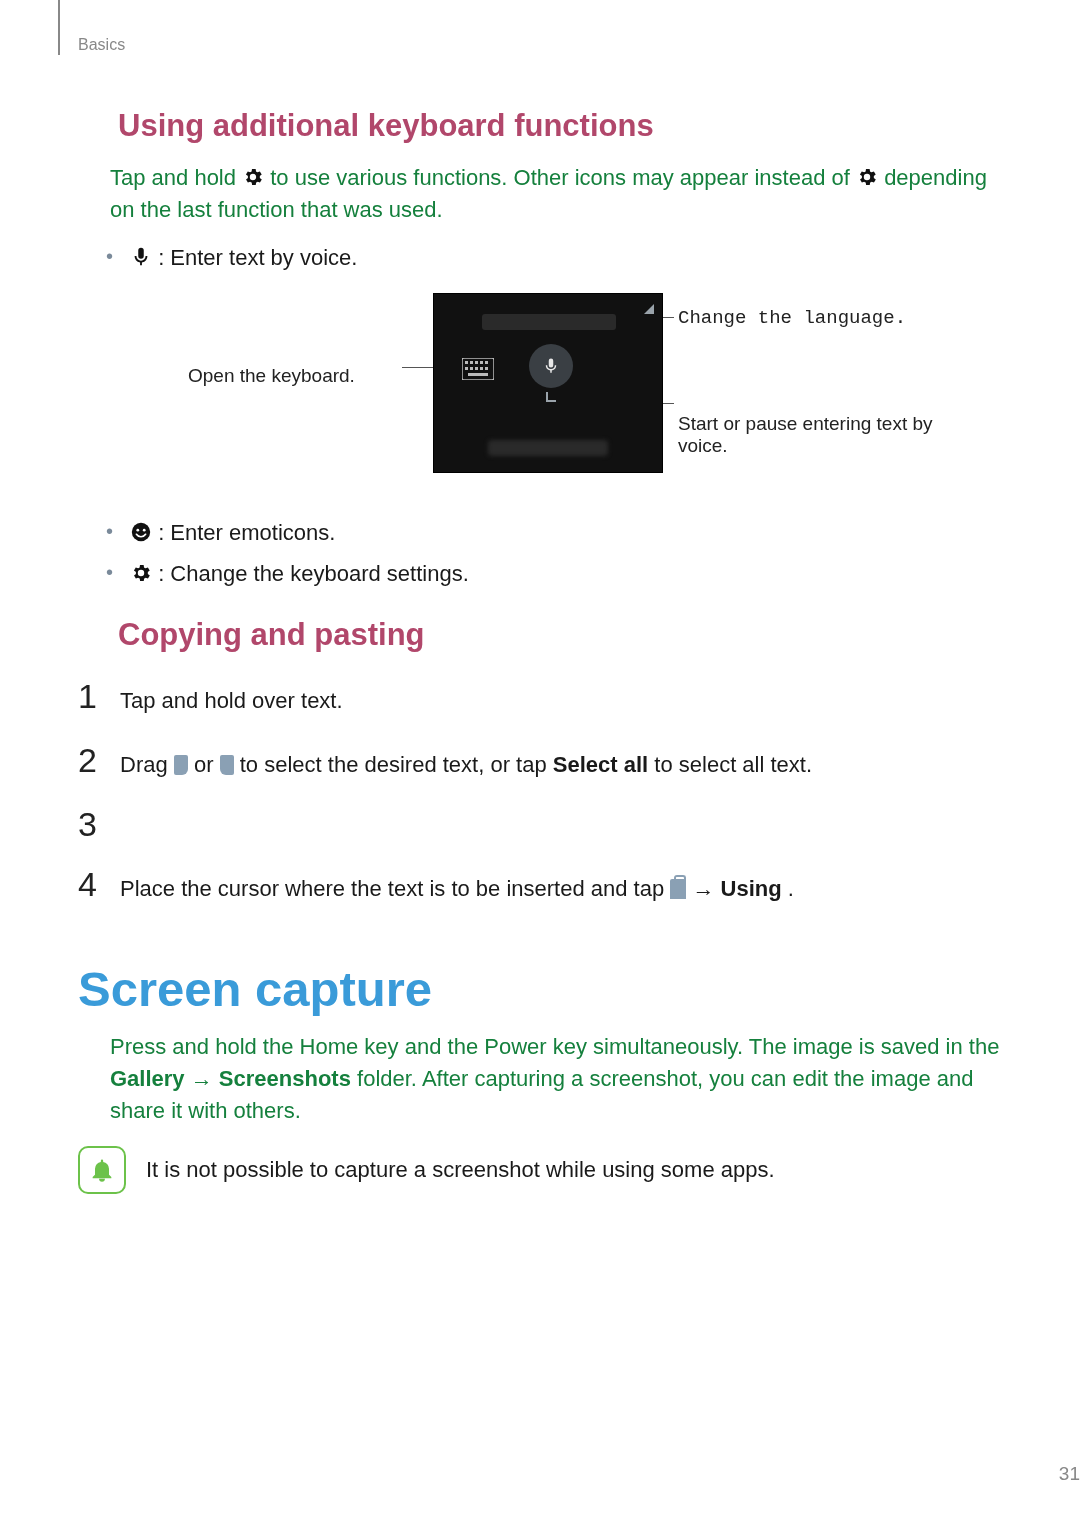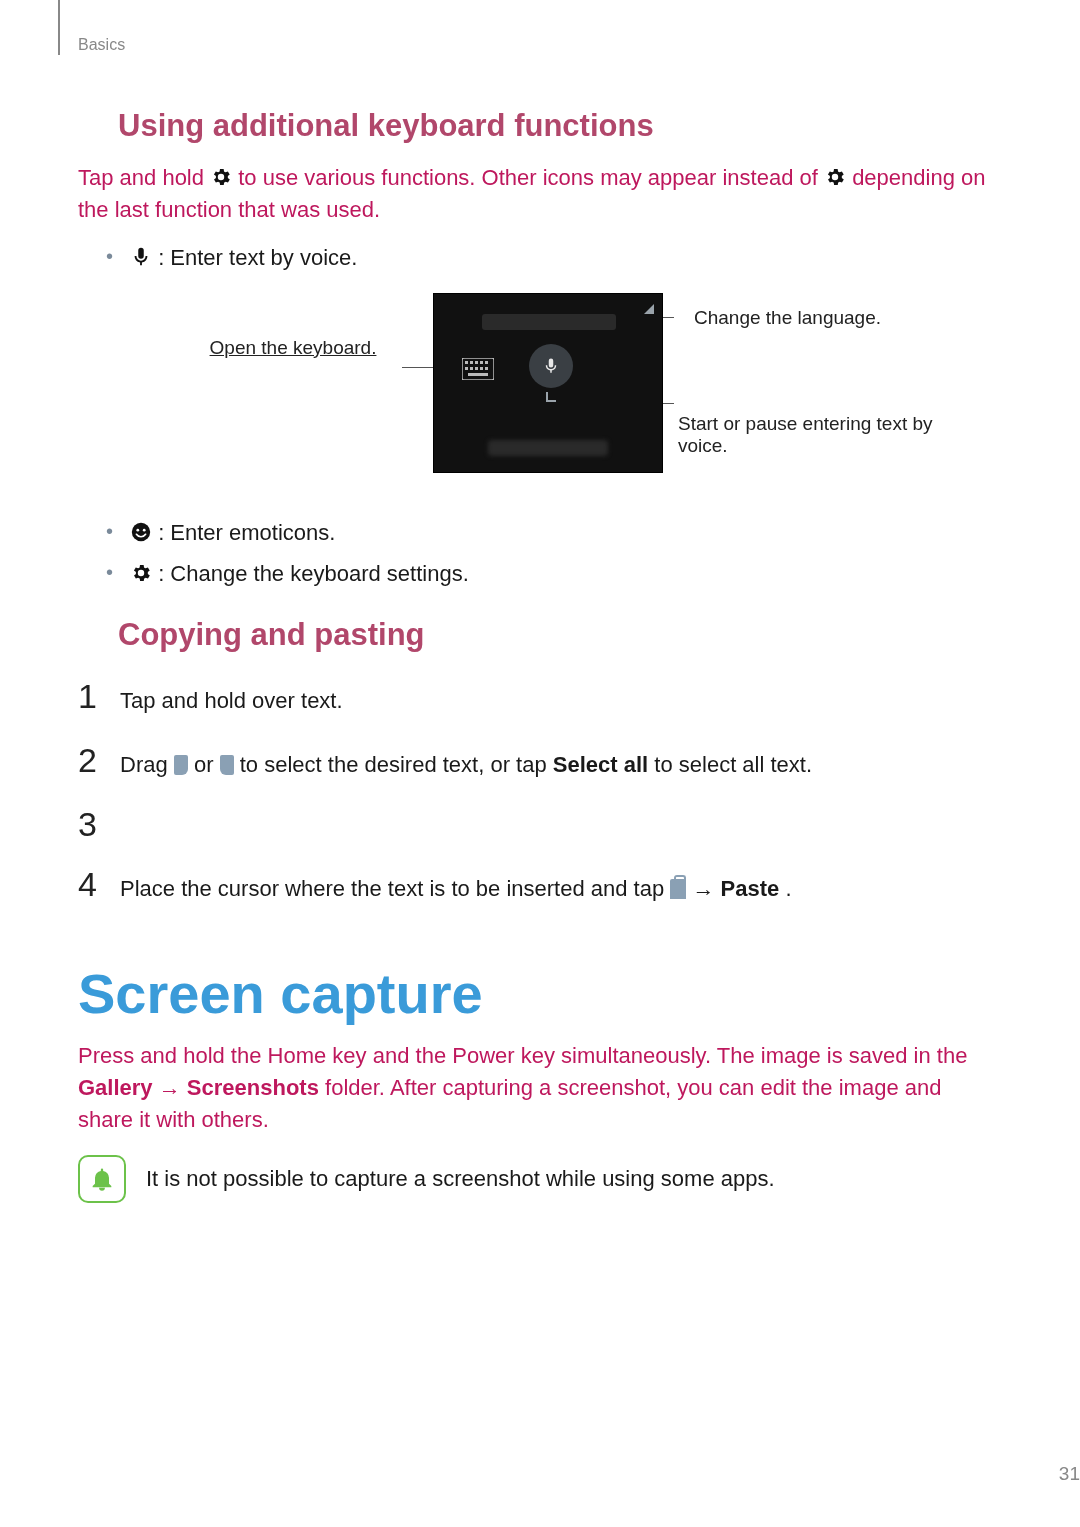--- a/index.html
+++ b/index.html
@@ -35,22 +35,23 @@
   h2.subhead {
     font-size: 31px;
     font-weight: 700;
     color: #b1476b;
     margin-bottom: 18px;
     margin-left: 40px;
   }
   p.body {
     font-size: 22px;
     line-height: 1.45;
-    color: #be185d;
+    color: #15803d;
     margin-bottom: 14px;
+    margin-left: 32px;
   }
   .icon-inline {
     display: inline-block;
     vertical-align: -3px;
     width: 22px;
     height: 22px;
   }
   .bullet-list { margin: 10px 0 18px 28px; }
   .bullet-item {
     font-size: 22px;
@@ -153,21 +154,21 @@
     width: 28px;
     line-height: 1;
   }
   .num-text {
     font-size: 22px;
     line-height: 1.4;
     flex: 1;
   }
   .bold { font-weight: 700; }
   h1.screen {
-    font-size: 56px;
+    font-size: 49px;
     font-weight: 700;
     color: #3a9bd9;
     margin-top: 56px;
     margin-bottom: 14px;
   }
   .note-row {
     display: flex;
     align-items: flex-start;
     gap: 20px;
     margin-top: 20px;
@@ -248,24 +249,24 @@
       <span class="icon-inline">
         <svg viewBox="0 0 24 24">
             <path fill="#111" d="M12 14a3 3 0 0 0 3-3V5a3 3 0 0 0-6 0v6a3 3 0 0 0 3 3Zm5-3a5 5 0 0 1-10 0H5a7 7 0 0 0 6 6.9V21h2v-3.1A7 7 0 0 0 19 11Z"></path>
           </svg>
       </span>
       <span> : Enter text by voice.</span>
     </div>
   </div>
 
   <div class="diagram">
-    <div class="dia-label" style="left:70px; top:44px; text-align:center; width:210px;text-decoration:underline;">Open the keyboard.</div>
+    <div class="dia-label" style="left:70px; top:72px; text-align:left; width:210px;">Open the keyboard.</div>
     <div class="lead-line" style="left:284px; top:74px; width:50px;"></div>
 
-    <div class="dia-label" style="left:576px; top:14px;">Change the language.</div>
+    <div class="dia-label" style="left:560px; top:14px;font-family:Liberation Mono, monospace;">Change the language.</div>
     <div class="lead-line" style="left:530px; top:24px; width:26px;"></div>
 
     <div class="dia-label" style="left:560px; top:100px; width:260px;margin-top:20px;">Start or pause entering text by voice.</div>
     <div class="lead-line" style="left:432px; top:110px; width:124px;"></div>
 
     <div class="dia-img">
       <div class="bar"></div>
       <div class="lang-corner"></div>
       <div class="kbd-icon">
         <svg viewBox="0 0 32 22">
@@ -338,21 +339,21 @@
     </div>
     <div class="num-item">
       <div class="num">3</div>
     </div>
     <div class="num-item">
       <div class="num">4</div>
       <div class="num-text">
         <span>Place the cursor where the text is to be inserted and tap </span>
         <span class="clip-icon"></span>
         <span> → </span>
-        <span class="bold">Paste</span>
+        <span class="bold">Using</span>
         <span>.</span>
       </div>
     </div>
   </div>
 
   <h1 class="screen">Screen capture</h1>
   <p class="body">
     <span>Press and hold the Home key and the Power key simultaneously. The image is saved in the </span>
     <span class="bold">Gallery</span>
     <span> → </span>

